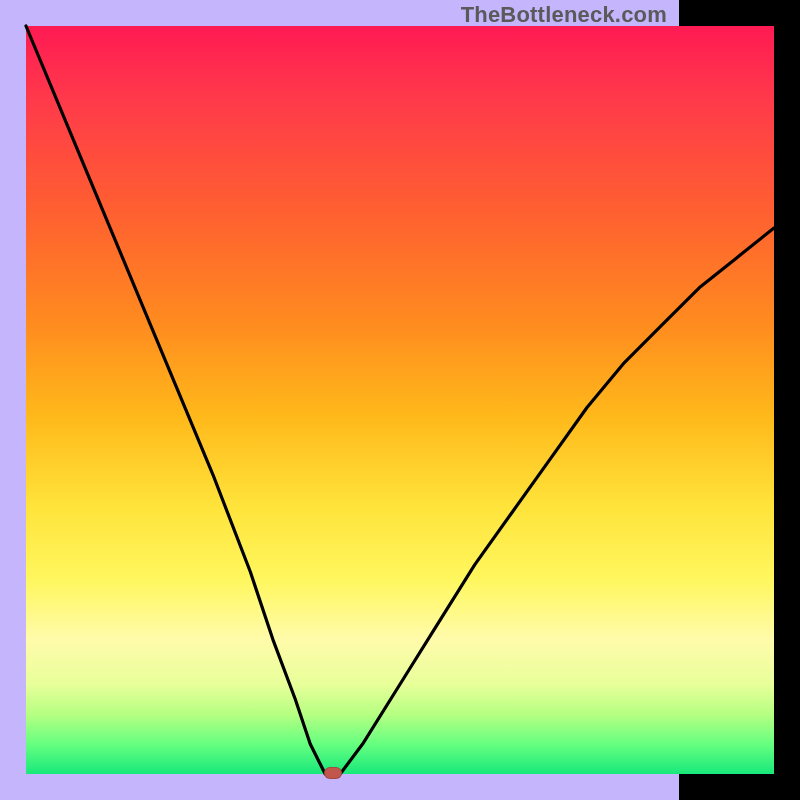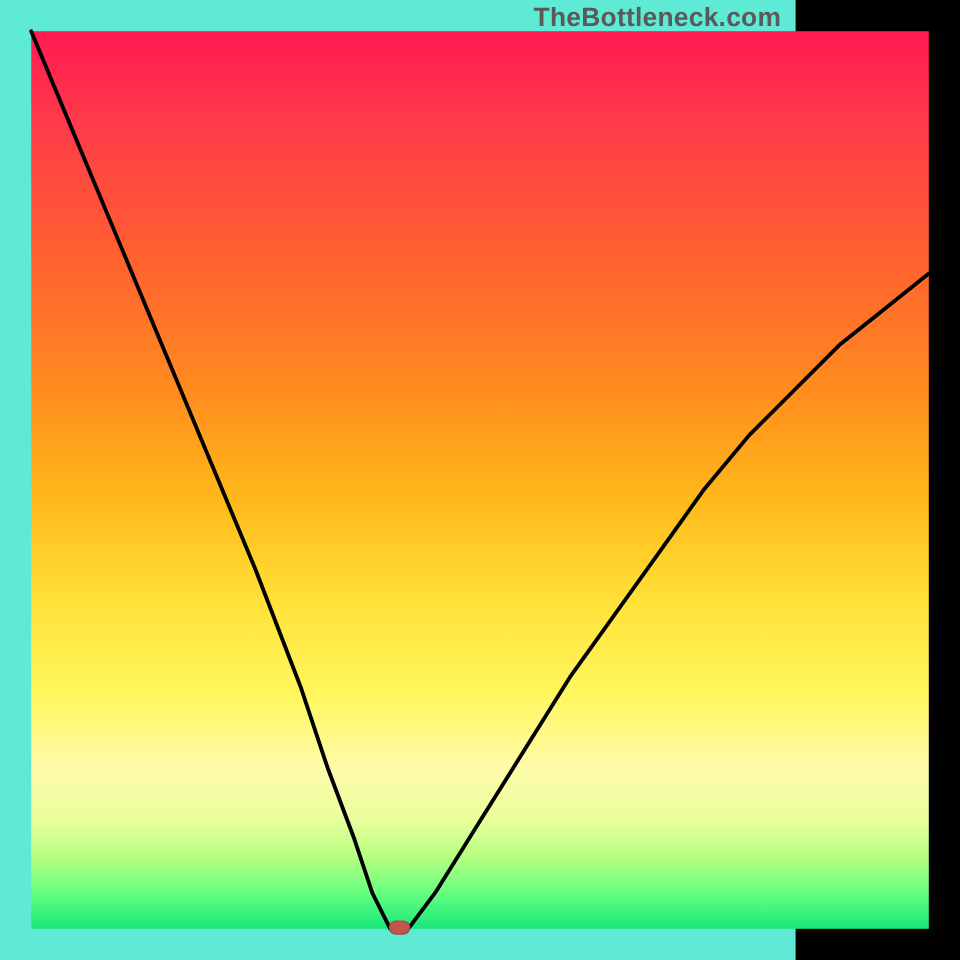--- a/index.html
+++ b/index.html
@@ -8,21 +8,22 @@
     width: 800px;
     height: 800px;
     background: #000;
     font-family: Arial, Helvetica, sans-serif;
     overflow: hidden;
   }
   .frame {
     position: relative;
     width: 663px;
     height: 800px;
-    background: #5eead4;
+    background: #c4b5fd;
+    padding-left: 16px;
   }
   .plot {
     position: absolute;
     left: 26px;
     top: 26px;
     width: 748px;
     height: 748px;
     background: linear-gradient(
       to bottom,
       #ff1a53 0%,

